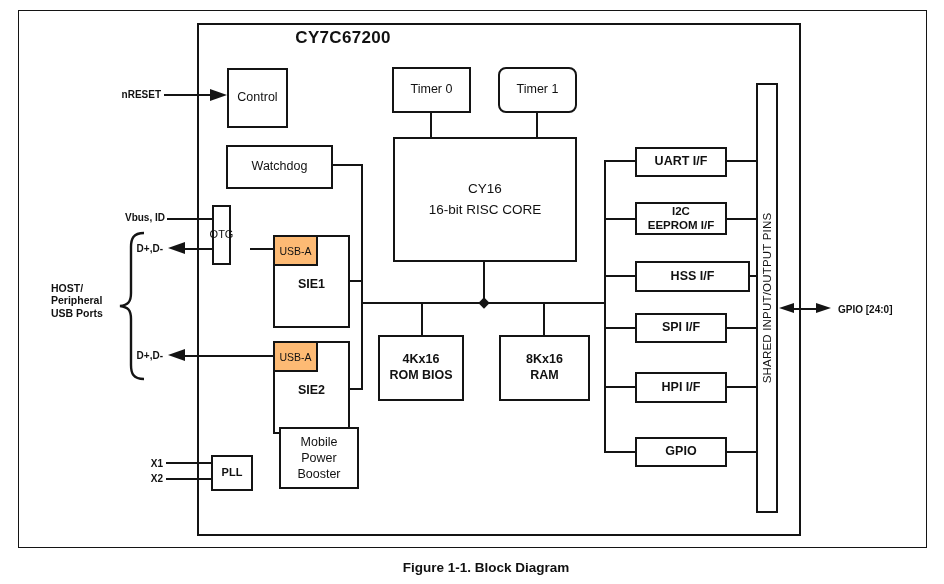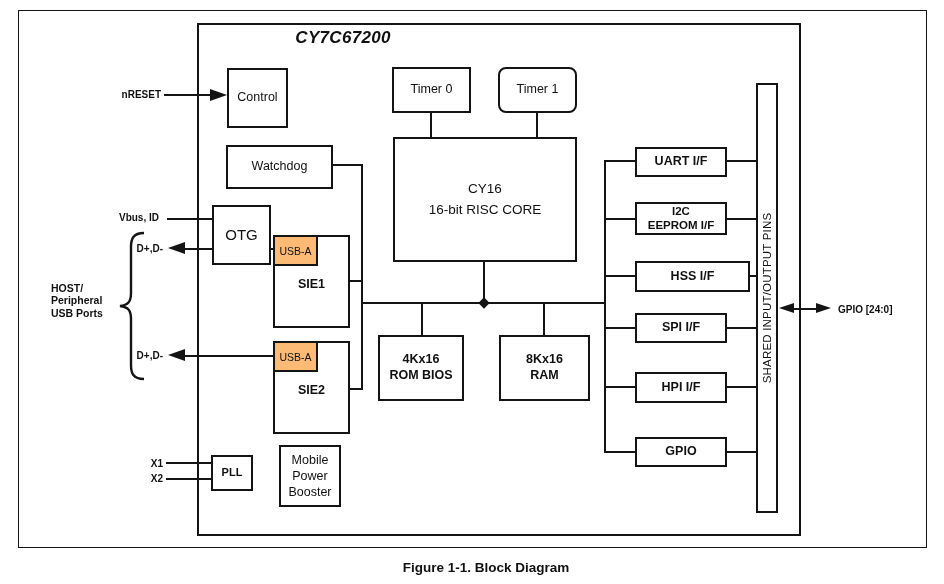--- a/index.html
+++ b/index.html
@@ -37,21 +37,21 @@
 </style>
 </head>
 <body>
 
 <div id="canvas">
 
   <div class="abs frame" style="left:18px; top:10px; width:909px; height:538px;"></div>
 
   <div class="abs chip" style="left:197px; top:23px; width:604px; height:513px;"></div>
 
-  <div class="abs title" style="left:243px; top:28px; width:200px;font-style:italic;">CY7C67200</div>
+  <div class="abs title" style="left:243px; top:28px; width:200px;">CY7C67200</div>
 
   <div class="abs box" style="left:227px; top:68px; width:61px; height:60px;">
     <span>Control</span>
   </div>
 
   <div class="abs box" style="left:226px; top:145px; width:107px; height:44px;">
     <span>Watchdog</span>
   </div>
 
   <div class="abs box" style="left:392px; top:67px; width:79px; height:46px;">
@@ -60,21 +60,21 @@
 
   <div class="abs box" style="left:498px; top:67px; width:79px; height:46px;border-radius:8px;">
     <span>Timer 1</span>
   </div>
 
   <div class="abs box" style="left:393px; top:137px; width:184px; height:125px; font-size:13.5px; line-height:1.5;">
     <span>CY16
 16-bit RISC CORE</span>
   </div>
 
-  <div class="abs box" style="left:212px; top:205px; width:59px; height:60px; font-size:15px;">
+  <div class="abs box" style="left:212px; top:205px; width:19px; height:60px; font-size:11px;">
     <span>OTG</span>
   </div>
 
   <div class="abs box" style="left:273px; top:235px; width:77px; height:93px;">
     <span class="sielabel">SIE1</span>
   </div>
   <div class="abs subbox" style="left:273px; top:235px; width:45px; height:31px;">
     <span>USB-A</span>
   </div>
 
@@ -92,21 +92,21 @@
 
   <div class="abs box bold" style="left:499px; top:335px; width:91px; height:66px;">
     <span>8Kx16
 RAM</span>
   </div>
 
   <div class="abs box bold" style="left:211px; top:455px; width:42px; height:36px; font-size:11px;">
     <span>PLL</span>
   </div>
 
-  <div class="abs box" style="left:279px; top:445px; width:62px; height:62px; line-height:1.3;">
+  <div class="abs box" style="left:279px; top:427px; width:80px; height:62px; line-height:1.3;">
     <span>Mobile
 Power
 Booster</span>
   </div>
 
   <div class="abs box bold" style="left:635px; top:147px; width:92px; height:30px;">
     <span>UART I/F</span>
   </div>
   <div class="abs box bold" style="left:635px; top:202px; width:92px; height:33px; font-size:11.5px; line-height:1.15;">
     <span>I2C
@@ -172,21 +172,21 @@
   <div class="abs hline" style="left:726px; top:275px; width:31px;"></div>
   <div class="abs hline" style="left:726px; top:327px; width:31px;"></div>
   <div class="abs hline" style="left:726px; top:386px; width:31px;"></div>
   <div class="abs hline" style="left:726px; top:451px; width:31px;"></div>
 
   <div class="abs tri tri-left-sm" style="left:779px; top:303px;"></div>
   <div class="abs hline" style="left:791px; top:308px; width:28px;"></div>
   <div class="abs tri tri-right-sm" style="left:816px; top:303px;"></div>
 
   <div class="abs siglabel right" style="left:98px; top:89px; width:63px;">nRESET</div>
-  <div class="abs siglabel right" style="left:92px; top:212px; width:67px;">Vbus, ID</div>
+  <div class="abs siglabel right" style="left:98px; top:212px; width:67px;">Vbus, ID</div>
   <div class="abs siglabel right" style="left:100px; top:243px; width:63px;">D+,D-</div>
   <div class="abs siglabel right" style="left:100px; top:350px; width:63px;">D+,D-</div>
   <div class="abs siglabel" style="left:51px; top:282px; font-size:10.5px; line-height:1.18;">HOST/
 Peripheral
 USB Ports</div>
   <div class="abs siglabel right" style="left:128px; top:458px; width:35px;">X1</div>
   <div class="abs siglabel right" style="left:128px; top:473px; width:35px;">X2</div>
   <div class="abs siglabel" style="left:838px; top:304px;">GPIO [24:0]</div>
 
   <svg class="abs" style="left:108px; top:230px; z-index:2;" width="42" height="152" viewBox="0 0 42 152">

